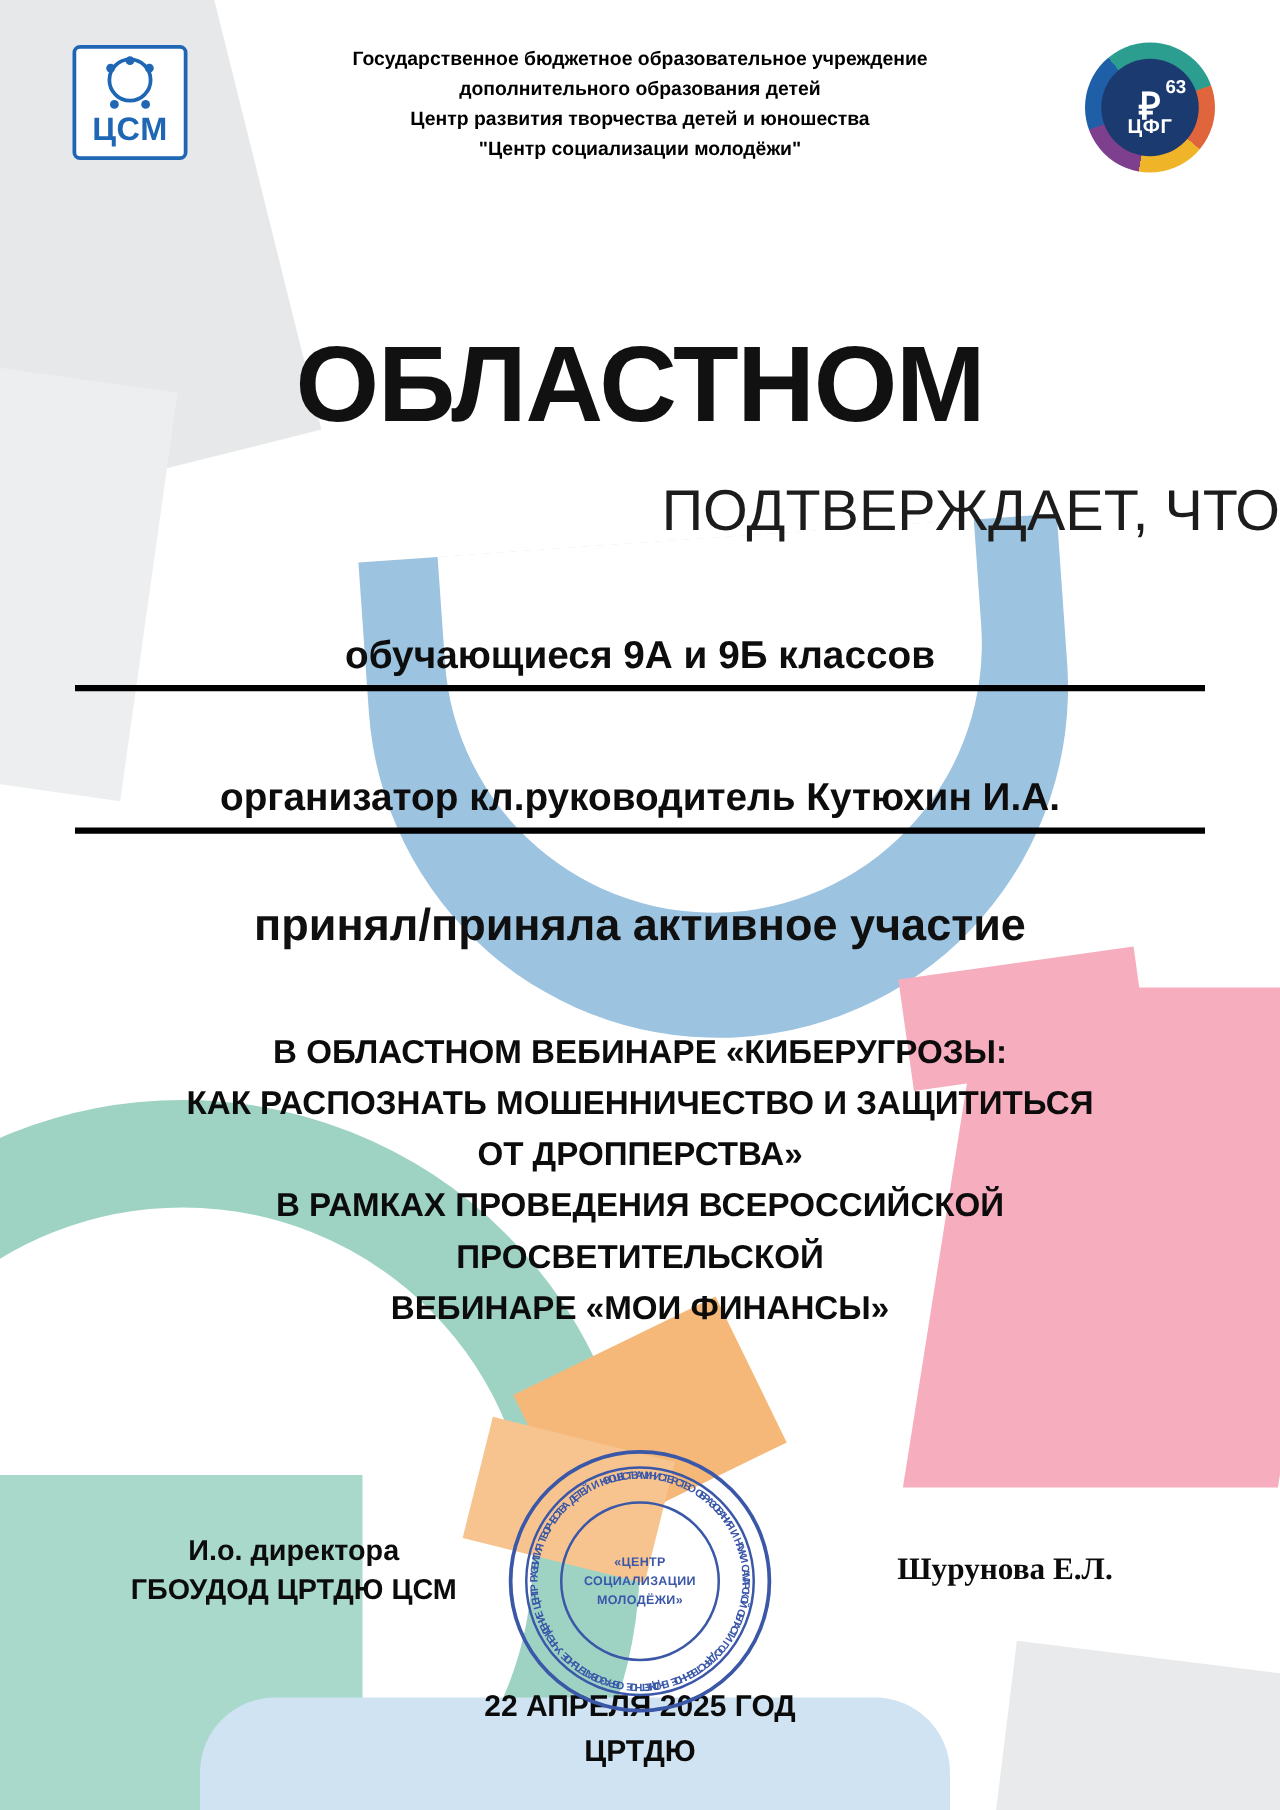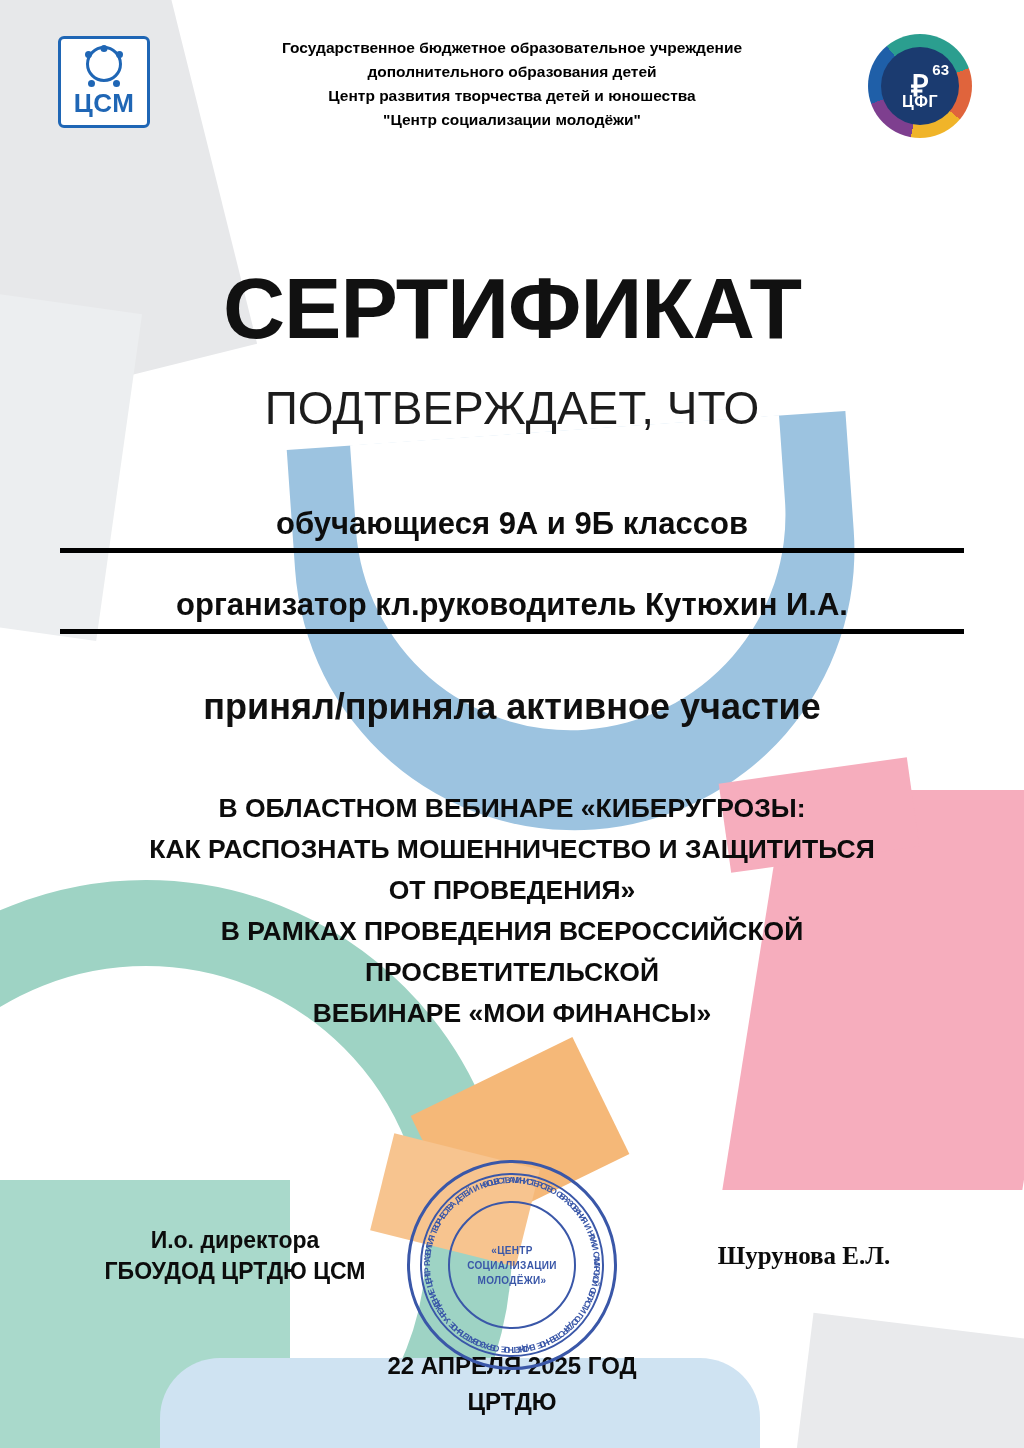--- a/index.html
+++ b/index.html
@@ -262,21 +262,21 @@
     text-align: center;
     font-family: "Liberation Sans", sans-serif;
     font-weight: bold;
     font-size: 86px;
     letter-spacing: -1px;
     color: #111111;
     line-height: 92px;
   }
   .subtitle {
     margin-top: 28px;
-    text-align: center;
+    text-align: right;
     font-size: 46px;
     color: #1c1c1c;
     font-family: "Liberation Sans", sans-serif;
     line-height: 52px;
   }
 
   
   .field {
     margin: 0 60px;
     text-align: center;
@@ -285,21 +285,21 @@
     font-size: 31px;
     font-weight: bold;
     color: #0d0d0d;
     padding-bottom: 6px;
   }
   .field .rule {
     height: 5px;
     background: #000000;
   }
   .field-1 { margin-top: 72px; }
-  .field-2 { margin-top: 34px; }
+  .field-2 { margin-top: 67px; }
 
   .participation {
     margin-top: 52px;
     text-align: center;
     font-size: 36px;
     font-weight: bold;
     color: #101010;
   }
 
   .event {
@@ -450,39 +450,39 @@
 
       <div class="logo-right">
         <div class="inner">
           <div class="rub">₽</div>
           <div class="num63">63</div>
           <div class="cfg">ЦФГ</div>
         </div>
       </div>
     </div>
 
-    <div class="title">СЕРТИФИКАТ</div>
+    <div class="title">ОБЛАСТНОМ</div>
     <div class="subtitle">ПОДТВЕРЖДАЕТ, ЧТО</div>
 
     <div class="field field-1">
       <div class="value">обучающиеся 9А и 9Б классов</div>
       <div class="rule"></div>
     </div>
 
     <div class="field field-2">
       <div class="value">организатор кл.руководитель Кутюхин И.А.</div>
       <div class="rule"></div>
     </div>
 
     <div class="participation">принял/приняла активное участие</div>
 
     <div class="event">
       <div>В ОБЛАСТНОМ ВЕБИНАРЕ «КИБЕРУГРОЗЫ:</div>
       <div>КАК РАСПОЗНАТЬ МОШЕННИЧЕСТВО И ЗАЩИТИТЬСЯ</div>
-      <div>ОТ ПРОВЕДЕНИЯ»</div>
+      <div>ОТ ДРОППЕРСТВА»</div>
       <div>В РАМКАХ ПРОВЕДЕНИЯ ВСЕРОССИЙСКОЙ</div>
       <div>ПРОСВЕТИТЕЛЬСКОЙ</div>
       <div>ВЕБИНАРЕ  «МОИ ФИНАНСЫ»</div>
     </div>
 
     <div class="stamp">
       <div class="ring2"></div>
       <div class="ring3"></div>
       <div class="center">
         <div>«ЦЕНТР</div>

